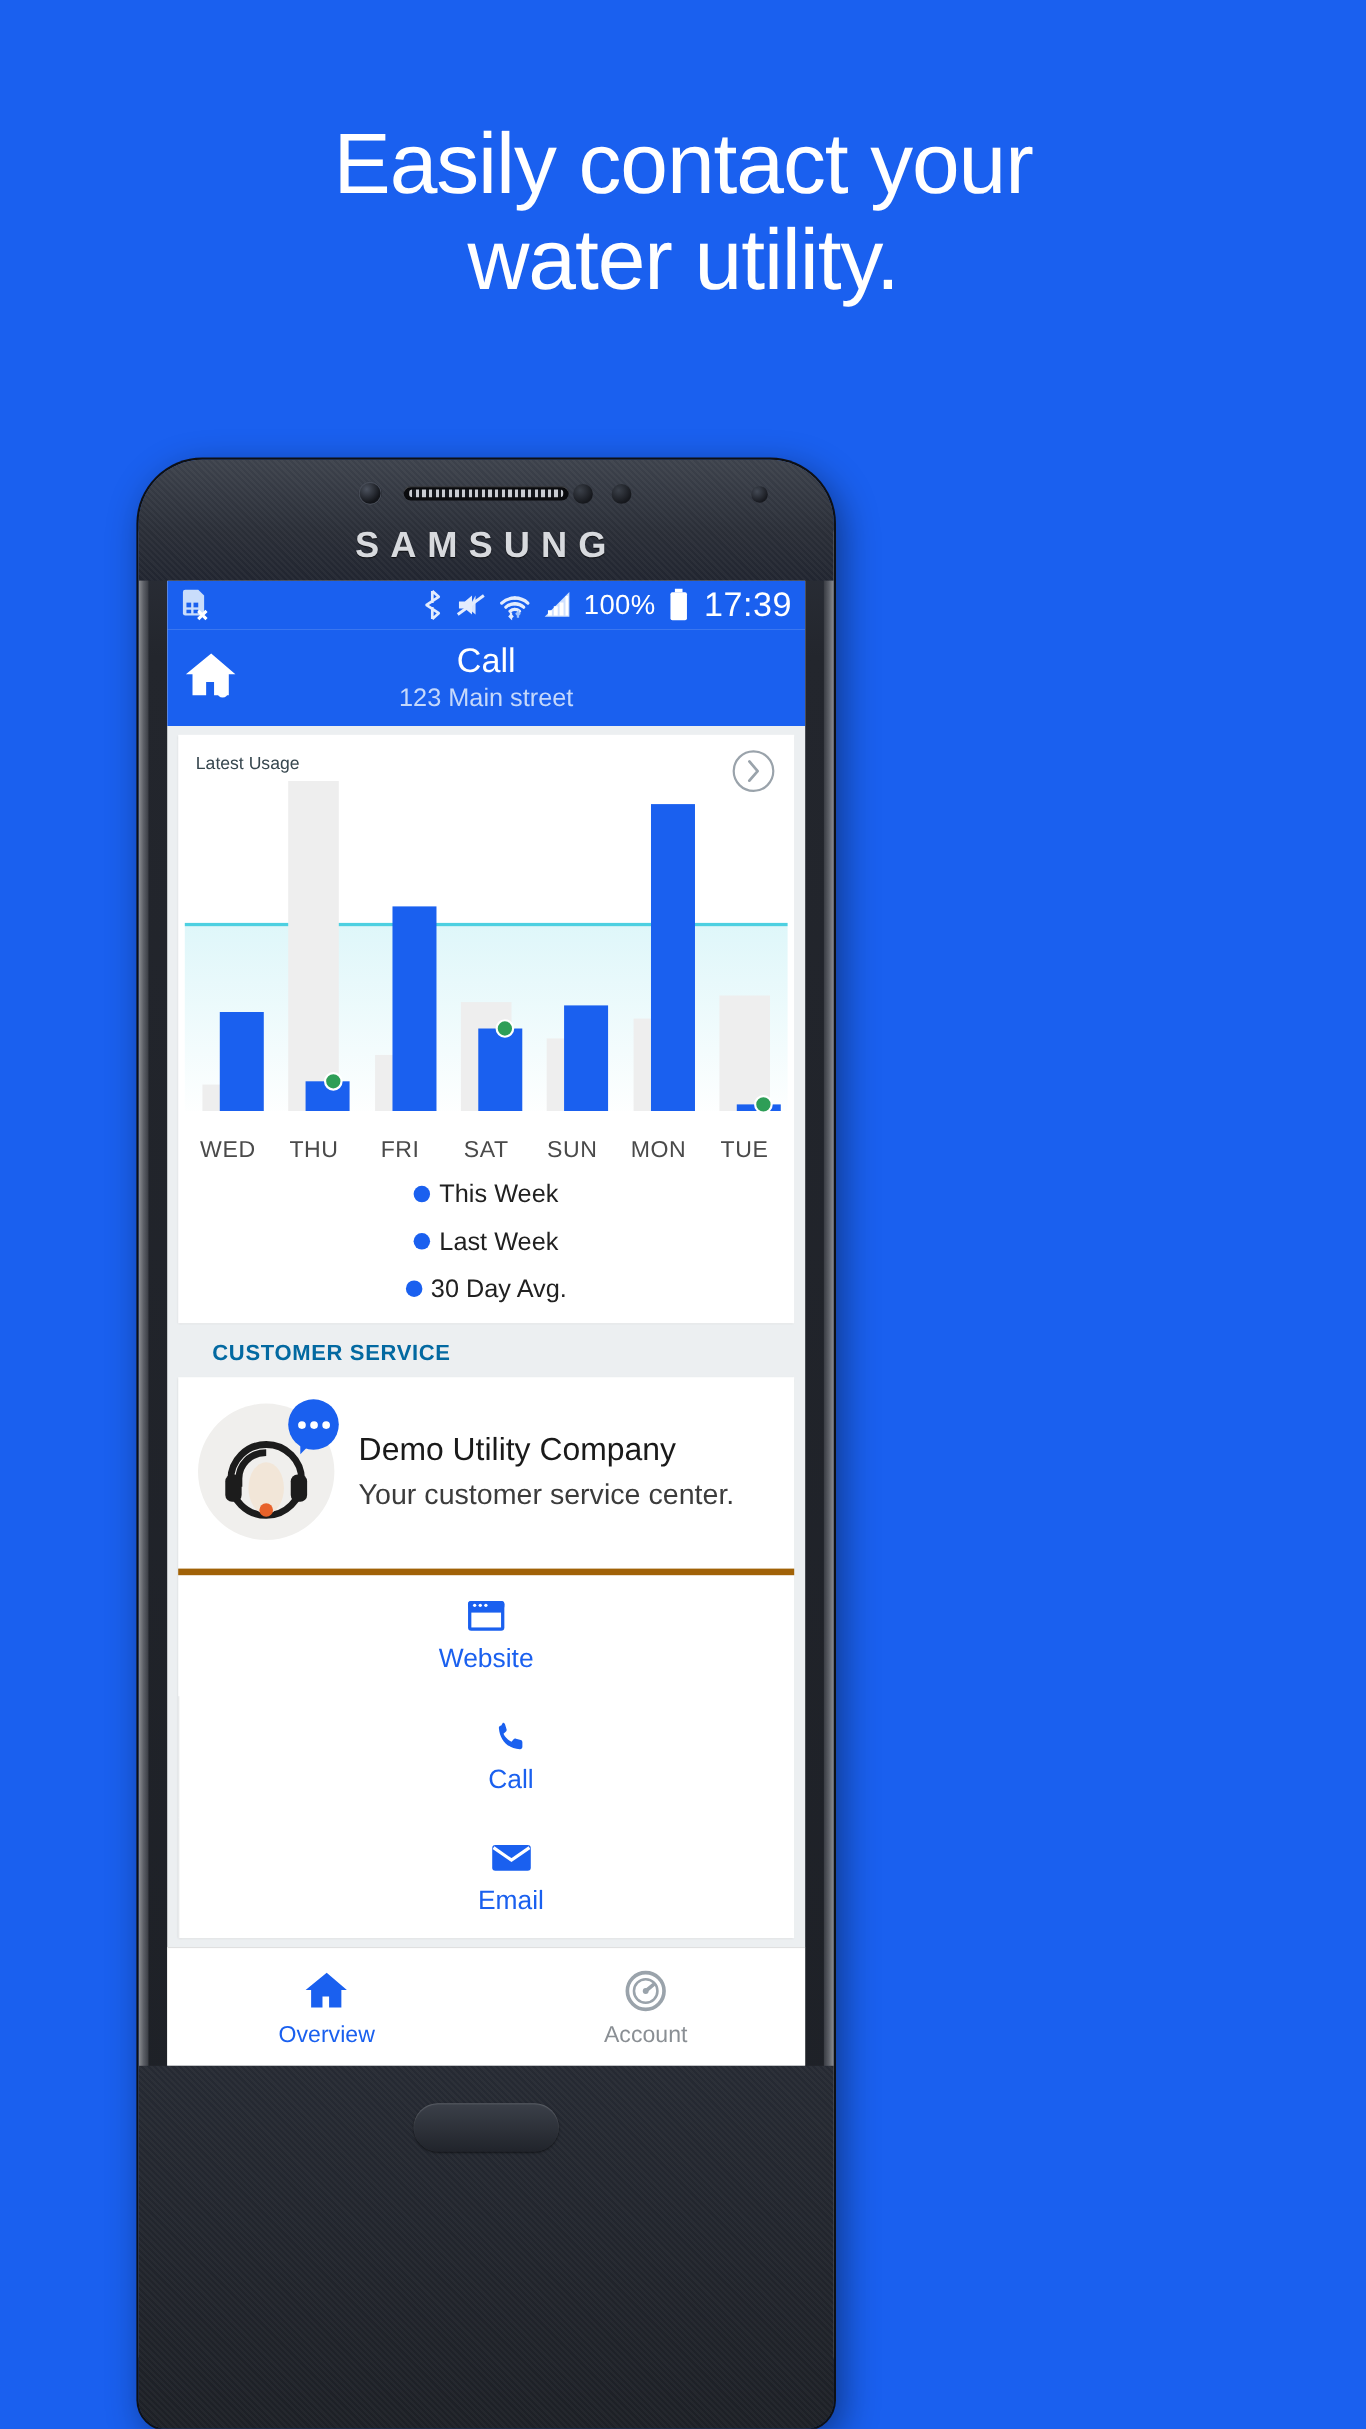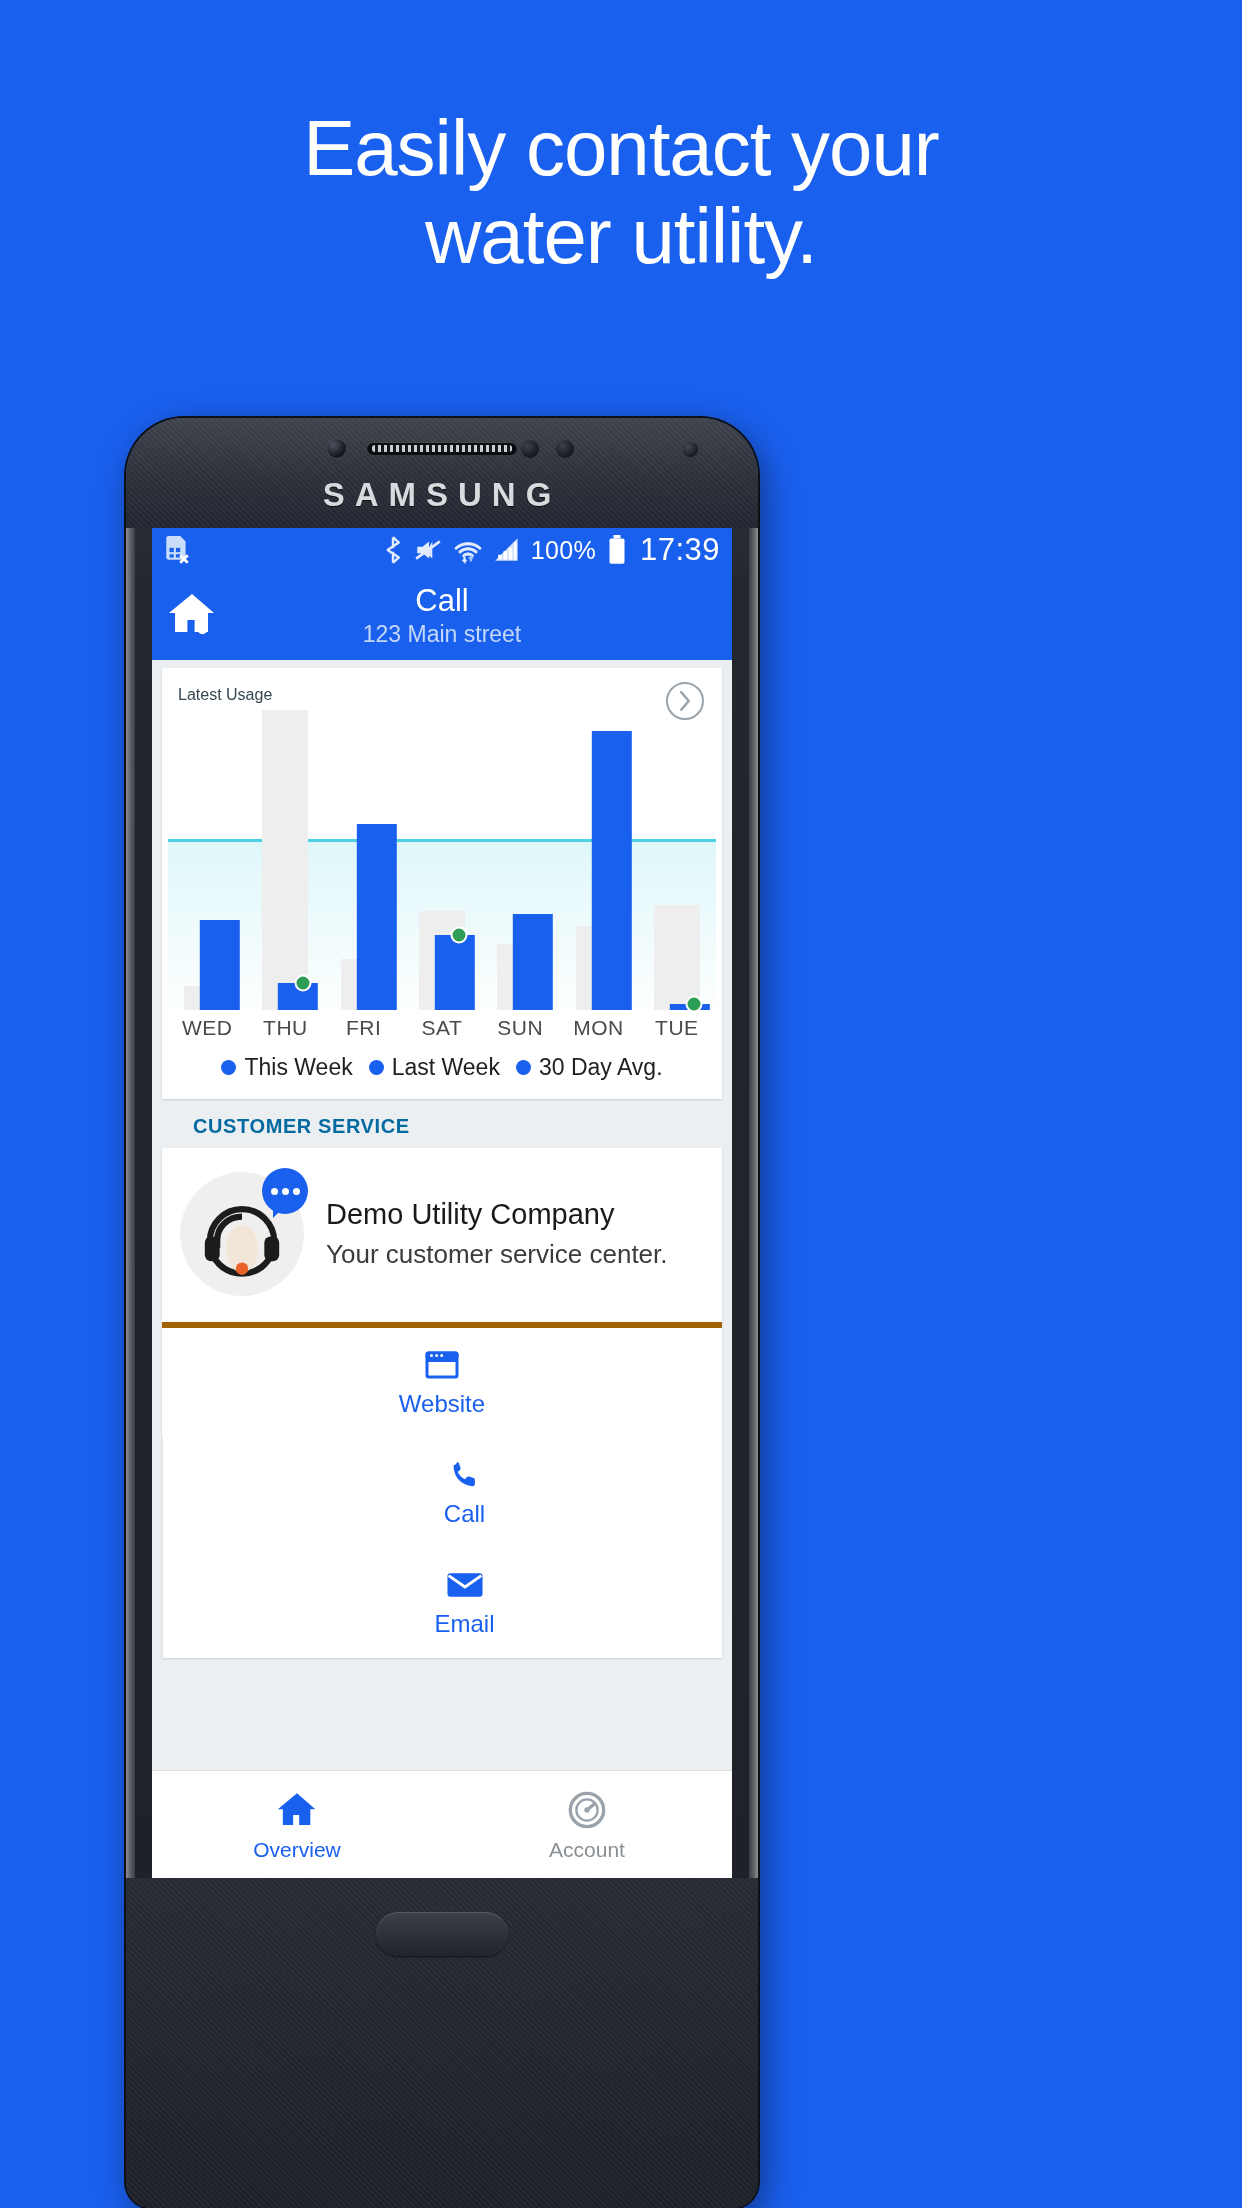--- a/index.html
+++ b/index.html
@@ -153,26 +153,27 @@
   }
   .bar-now {
     position: absolute; bottom: 0; left: 50%; transform: translateX(-18%);
     width: 40px; background: #1a60ef;
   }
   .dot-green {
     position: absolute; width: 17px; height: 17px; border-radius: 50%;
     background: #2e9e57; border: 2px solid #fff;
     transform: translate(-50%, 50%);
   }
-  .xaxis { display: flex; margin: 6px 6px 0 6px; }
+  .xaxis { display: flex; margin: 24px 6px 0 6px; }
   .xlab { flex: 1; text-align: center; font-size: 21px; color:#4a4a4a; letter-spacing:.5px; }
 
   .legend {
     display: flex; justify-content: center; align-items: center; gap: 16px;
     padding: 14px 0 18px 0;
+    flex-direction: column;
   }
   .lg-item { display: flex; align-items: center; gap: 8px; font-size: 23px; color:#212121; }
   .lg-dot { width: 15px; height: 15px; border-radius: 50%; background:#1a60ef; }
 
   
   .sec-label {
     font-size: 20px; font-weight: 700; color:#0369a1; letter-spacing: .6px;
     padding: 16px 14px 10px 14px;
     margin-left: 27px;
   }

